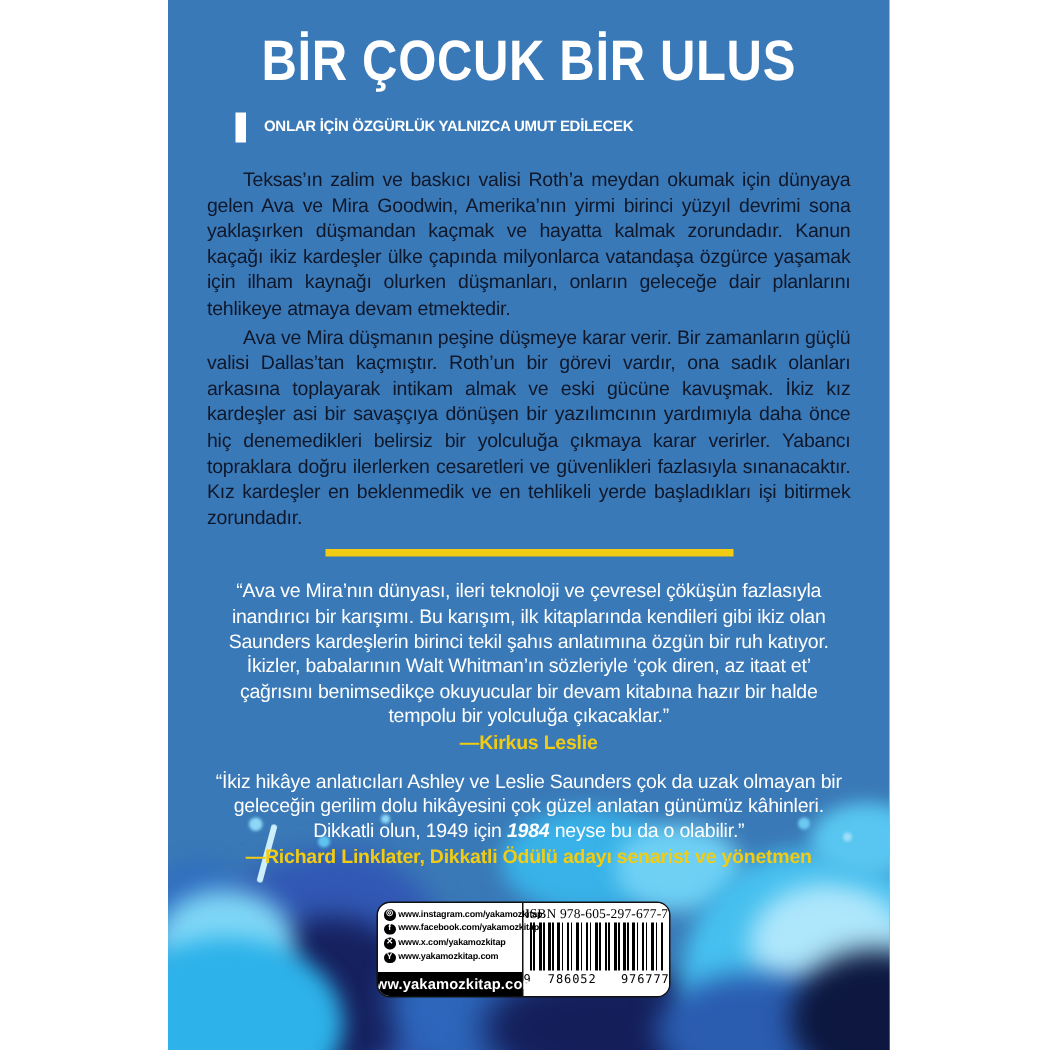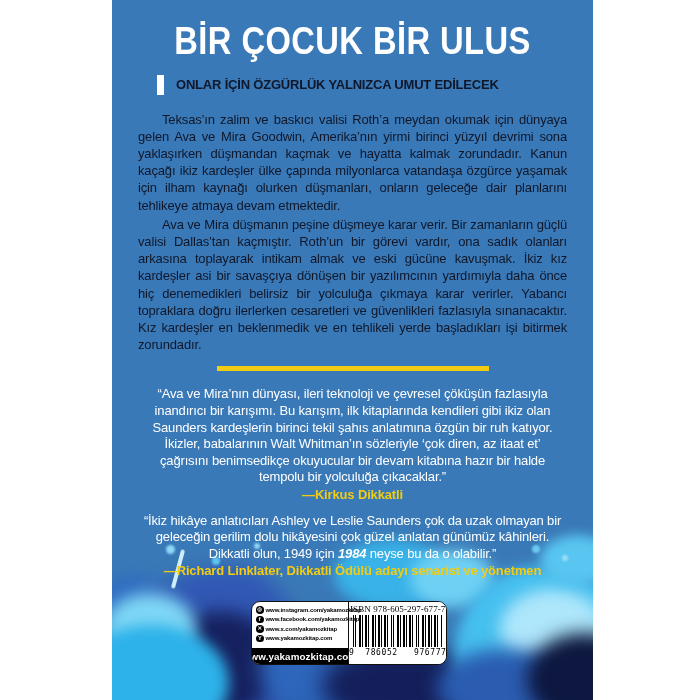--- a/index.html
+++ b/index.html
@@ -9,22 +9,22 @@
 
   .cover { position: absolute; left: 112px; top: 0; width: 481px; height: 700px;
     background: #3a79b7; overflow: hidden; }
 
   .title { position: relative; z-index: 3; margin-top: 20px; text-align: center;
     color: #ffffff; font-weight: bold; font-size: 38px; line-height: 42px;
     letter-spacing: 0.5px; transform: scaleX(0.86); }
 
   .tagline { position: relative; z-index: 3; margin: 13px 20px 0 45px;
     border-left: 7px solid #ffffff; padding-left: 12px; }
-  .tagline .tl-line { display: block; color: #0f172a; font-weight: bold;
-    font-size: 13px; line-height: 19.5px; letter-spacing: -0.2px; white-space: nowrap; }
+  .tagline .tl-line { display: block; color: #ffffff; font-weight: bold;
+    font-size: 10px; line-height: 19.5px; letter-spacing: -0.2px; white-space: nowrap; }
 
   .synopsis { position: relative; z-index: 3; margin: 16px 26px 0 26px;
     color: #0f172a; font-size: 13px; line-height: 17.2px; text-align: justify;
     letter-spacing: -0.15px; }
   .synopsis p { text-indent: 24px; margin: 0; }
   .synopsis p + p { margin-top: 2px; }
 
   .divider { position: relative; z-index: 3; width: 272px; height: 5px;
     background: #f2cc12; margin: 13px auto 0 auto; }
 
@@ -106,21 +106,21 @@
 
     <div class="synopsis">
       <p>Teksas’ın zalim ve baskıcı valisi Roth’a meydan okumak için dünyaya gelen Ava ve Mira Goodwin, Amerika’nın yirmi birinci yüzyıl devrimi sona yaklaşırken düşmandan kaçmak ve hayatta kalmak zorundadır. Kanun kaçağı ikiz kardeşler ülke çapında milyonlarca vatandaşa özgürce yaşamak için ilham kaynağı olurken düşmanları, onların geleceğe dair planlarını tehlikeye atmaya devam etmektedir.</p>
       <p>Ava ve Mira düşmanın peşine düşmeye karar verir. Bir zamanların güçlü valisi Dallas’tan kaçmıştır. Roth’un bir görevi vardır, ona sadık olanları arkasına toplayarak intikam almak ve eski gücüne kavuşmak. İkiz kız kardeşler asi bir savaşçıya dönüşen bir yazılımcının yardımıyla daha önce hiç denemedikleri belirsiz bir yolculuğa çıkmaya karar verirler. Yabancı topraklara doğru ilerlerken cesaretleri ve güvenlikleri fazlasıyla sınanacaktır. Kız kardeşler en beklenmedik ve en tehlikeli yerde başladıkları işi bitirmek zorundadır.</p>
     </div>
 
     <div class="divider"></div>
 
     <div class="review">
       <div>“Ava ve Mira’nın dünyası, ileri teknoloji ve çevresel çöküşün fazlasıyla inandırıcı bir karışımı. Bu karışım, ilk kitaplarında kendileri gibi ikiz olan Saunders kardeşlerin birinci tekil şahıs anlatımına özgün bir ruh katıyor. İkizler, babalarının Walt Whitman’ın sözleriyle ‘çok diren, az itaat et’ çağrısını benimsedikçe okuyucular bir devam kitabına hazır bir halde tempolu bir yolculuğa çıkacaklar.”</div>
-      <div class="attribution">—Kirkus Dikkatli</div>
+      <div class="attribution">—Kirkus Leslie</div>
     </div>
 
     <div class="review">
       <div><span>“İkiz hikâye anlatıcıları Ashley ve Leslie Saunders çok da uzak olmayan bir geleceğin gerilim dolu hikâyesini çok güzel anlatan günümüz kâhinleri. Dikkatli olun, 1949 için </span><span class="em">1984</span><span> neyse bu da o olabilir.”</span></div>
       <div class="attribution">—Richard Linklater, Dikkatli Ödülü adayı senarist ve yönetmen</div>
     </div>
 
     <div class="ink">
       <div class="blob b-wash"></div>
       <div class="blob b-midL"></div>

